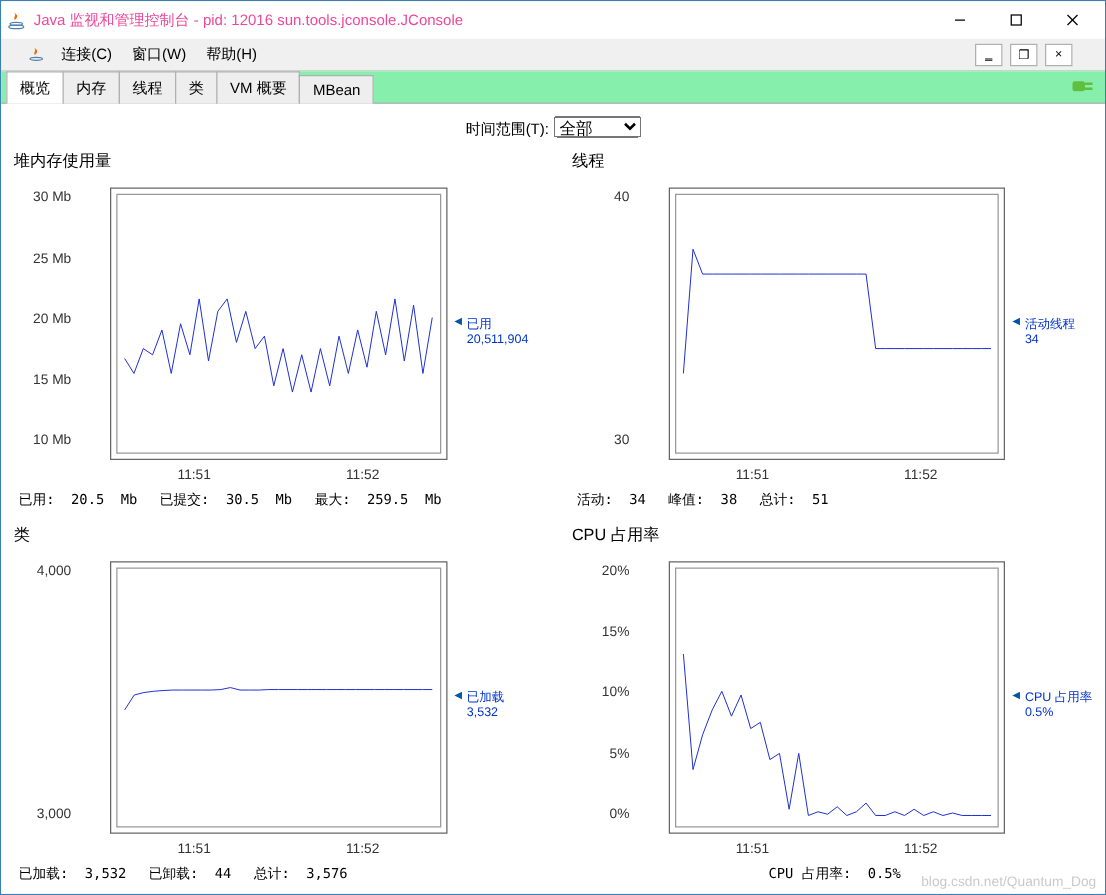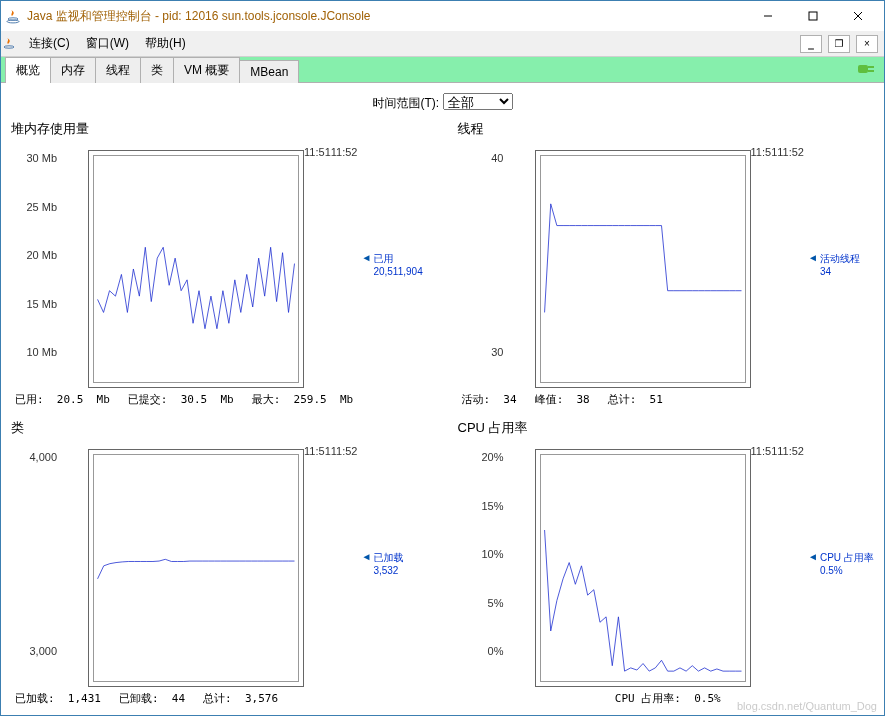--- a/index.html
+++ b/index.html
@@ -1,40 +1,40 @@
 <!DOCTYPE html>
 <html><head>
 <meta charset="utf-8">
 <style>
   * { box-sizing: border-box; }
   body { margin: 0; font-family: "Microsoft YaHei", "SimSun", sans-serif; font-size: 12px; background: #fff; color: #000; }
   .window { width: 885px; height: 716px; border: 1px solid #3c7fb1; display: flex; flex-direction: column; }
   .titlebar { height: 30px; background: #fff; display: flex; align-items: center; padding: 0 4px; }
   .titlebar .java-icon { width: 16px; height: 16px; margin-right: 6px; }
-  .titlebar .title { flex: 1; font-size: 12px; color: #a16207; }
+  .titlebar .title { flex: 1; font-size: 12px; color: #ec4899; }
   .win-controls { display: flex; }
   .win-btn { width: 45px; height: 28px; display: flex; align-items: center; justify-content: center; cursor: pointer; }
-  .menubar { height: 26px; background: #f0f0f0; border-bottom: 1px solid #d0d0d0; display: flex; align-items: center; padding: 0 0; }
+  .menubar { height: 26px; background: #f0f0f0; border-bottom: 1px solid #d0d0d0; display: flex; align-items: center; padding: 0 20px; }
   .menubar .menu-item { padding: 4px 8px; cursor: pointer; }
   .menubar .spacer { flex: 1; }
   .mdi-controls { display: flex; gap: 6px; padding-right: 6px; }
   .mdi-btn { width: 22px; height: 18px; border: 1px solid #b0b0b0; background: #fff; display: flex; align-items: center; justify-content: center; font-size: 10px; cursor: pointer; }
   .tabbar { height: 26px; background: #86efac; border-bottom: 1px solid #b0b0b0; display: flex; align-items: flex-end; padding-left: 4px; position: relative; }
   .tab { padding: 4px 10px; border: 1px solid #b0b0b0; border-bottom: none; background: #eee; margin-right: -1px; cursor: pointer; position: relative; top: 1px; }
   .tab.active { background: #fff; font-weight: normal; z-index: 1; }
   .tabbar .ext-icon { position: absolute; right: 8px; top: 4px; }
   .content { flex: 1; background: #fff; padding: 6px 10px 0 10px; overflow: hidden; }
   .time-range-row { text-align: center; margin: 4px 0 8px 0; }
   .time-range-row select { width: 70px; height: 17px; }
   .charts-grid { display: grid; grid-template-columns: 1fr 1fr; grid-template-rows: 1fr 1fr; gap: 12px 30px; height: calc(100% - 40px); }
   .chart-panel { display: flex; flex-direction: column; }
   .chart-title { font-size: 13px; margin-bottom: 2px; }
   .chart-body { flex: 1; display: flex; position: relative; }
   .y-axis { width: 50px; display: flex; flex-direction: column; justify-content: space-between; text-align: right; padding: 12px 4px 30px 0; font-size: 11px; color: #333; }
-  .plot-wrap { flex: 1; display: flex; flex-direction: row; margin-left: 27px; }
+  .plot-wrap { flex: 1; display: flex; flex-direction: column; margin-left: 27px; }
   .plot { flex: 1; border: 1px solid #666; position: relative; background: #fff; margin-top: 10px; }
   .plot .inner-border { position: absolute; left: 4px; right: 4px; top: 4px; bottom: 4px; border: 1px solid #999; }
   .x-axis { height: 20px; display: flex; justify-content: space-around; align-items: center; font-size: 11px; color: #333; padding-top: 4px;}
   .side-label { width: 70px; display: flex; flex-direction: column; justify-content: center; align-items: flex-start; font-size: 10px; color: #0033cc; padding-left: 4px; }
   .side-label .caret { color: #0055aa; font-size: 10px; margin-right: 2px;}
   .stats-row { font-size: 11px; padding: 4px 0 0 4px; display: flex; gap: 18px; white-space: pre; font-family: "Microsoft YaHei", monospace;}
   svg.series { position: absolute; left: 0; top: 0; width: 100%; height: 100%; }
   .watermark { position: absolute; right: 8px; bottom: 4px; font-size: 11px; color: rgba(120,120,120,0.4); font-family: sans-serif; pointer-events:none;padding-left:24px;}
 </style>
 </head>
@@ -200,21 +200,21 @@
                 <span>11:52</span>
               </div>
             </div>
             <div class="side-label">
               <div style="display: flex; align-items: flex-start;">
                 <span class="caret">◄</span>
                 <div><span>已加载</span><div>3,532</div></div>
               </div>
             </div>
           </div>
-          <div class="stats-row"><span>已加载:  1,431</span><span>已卸载:  44</span><span>总计:  3,576</span></div>
+          <div class="stats-row"><span>已加载:  3,532</span><span>已卸载:  44</span><span>总计:  3,576</span></div>
         </div>
         <div class="chart-panel">
           <div class="chart-title">CPU 占用率</div>
           <div class="chart-body">
             <div class="y-axis">
               <span>20%</span>
               <span>15%</span>
               <span>10%</span>
               <span>5%</span>
               <span>0%</span>

